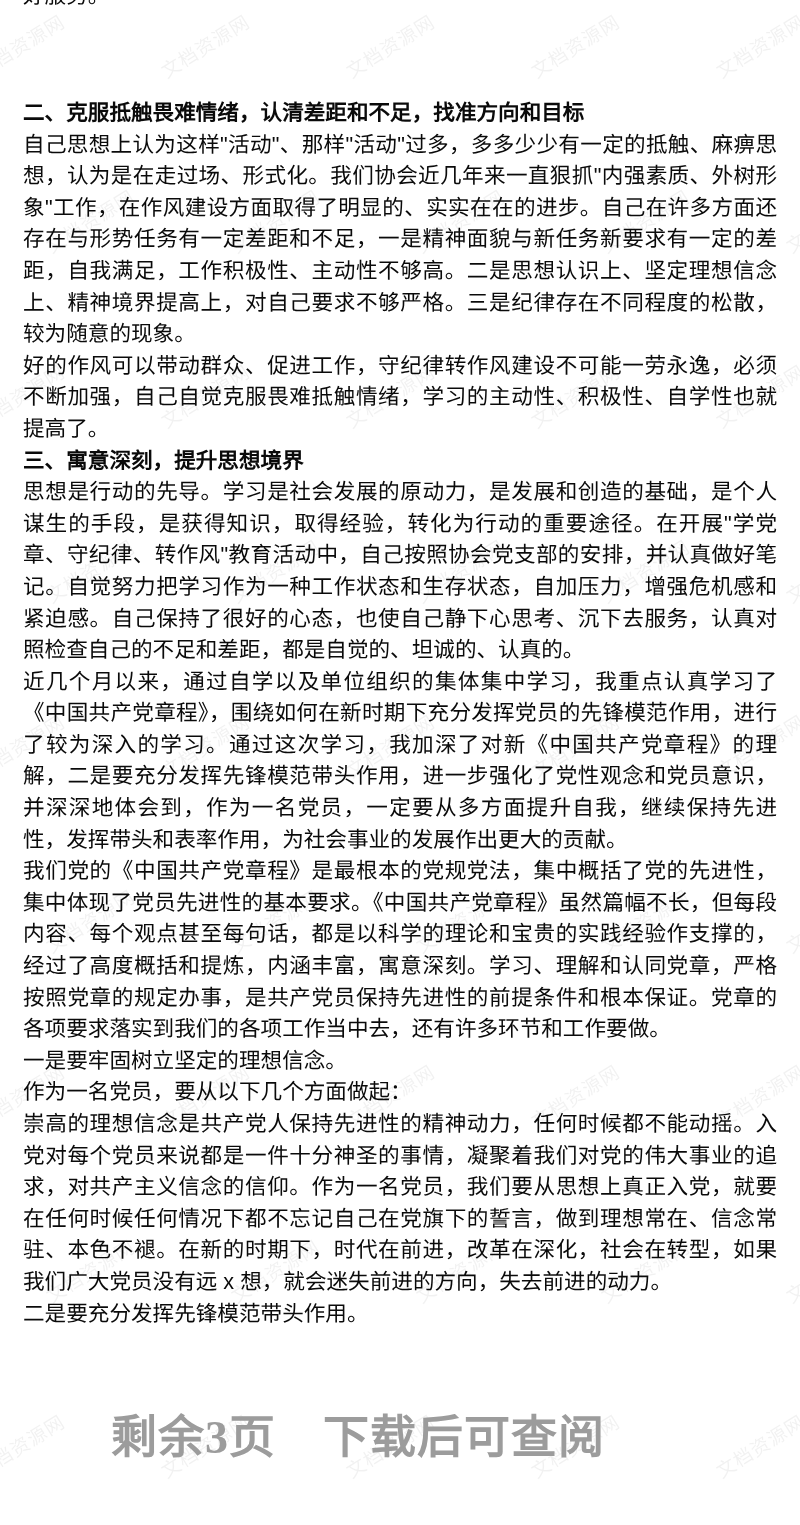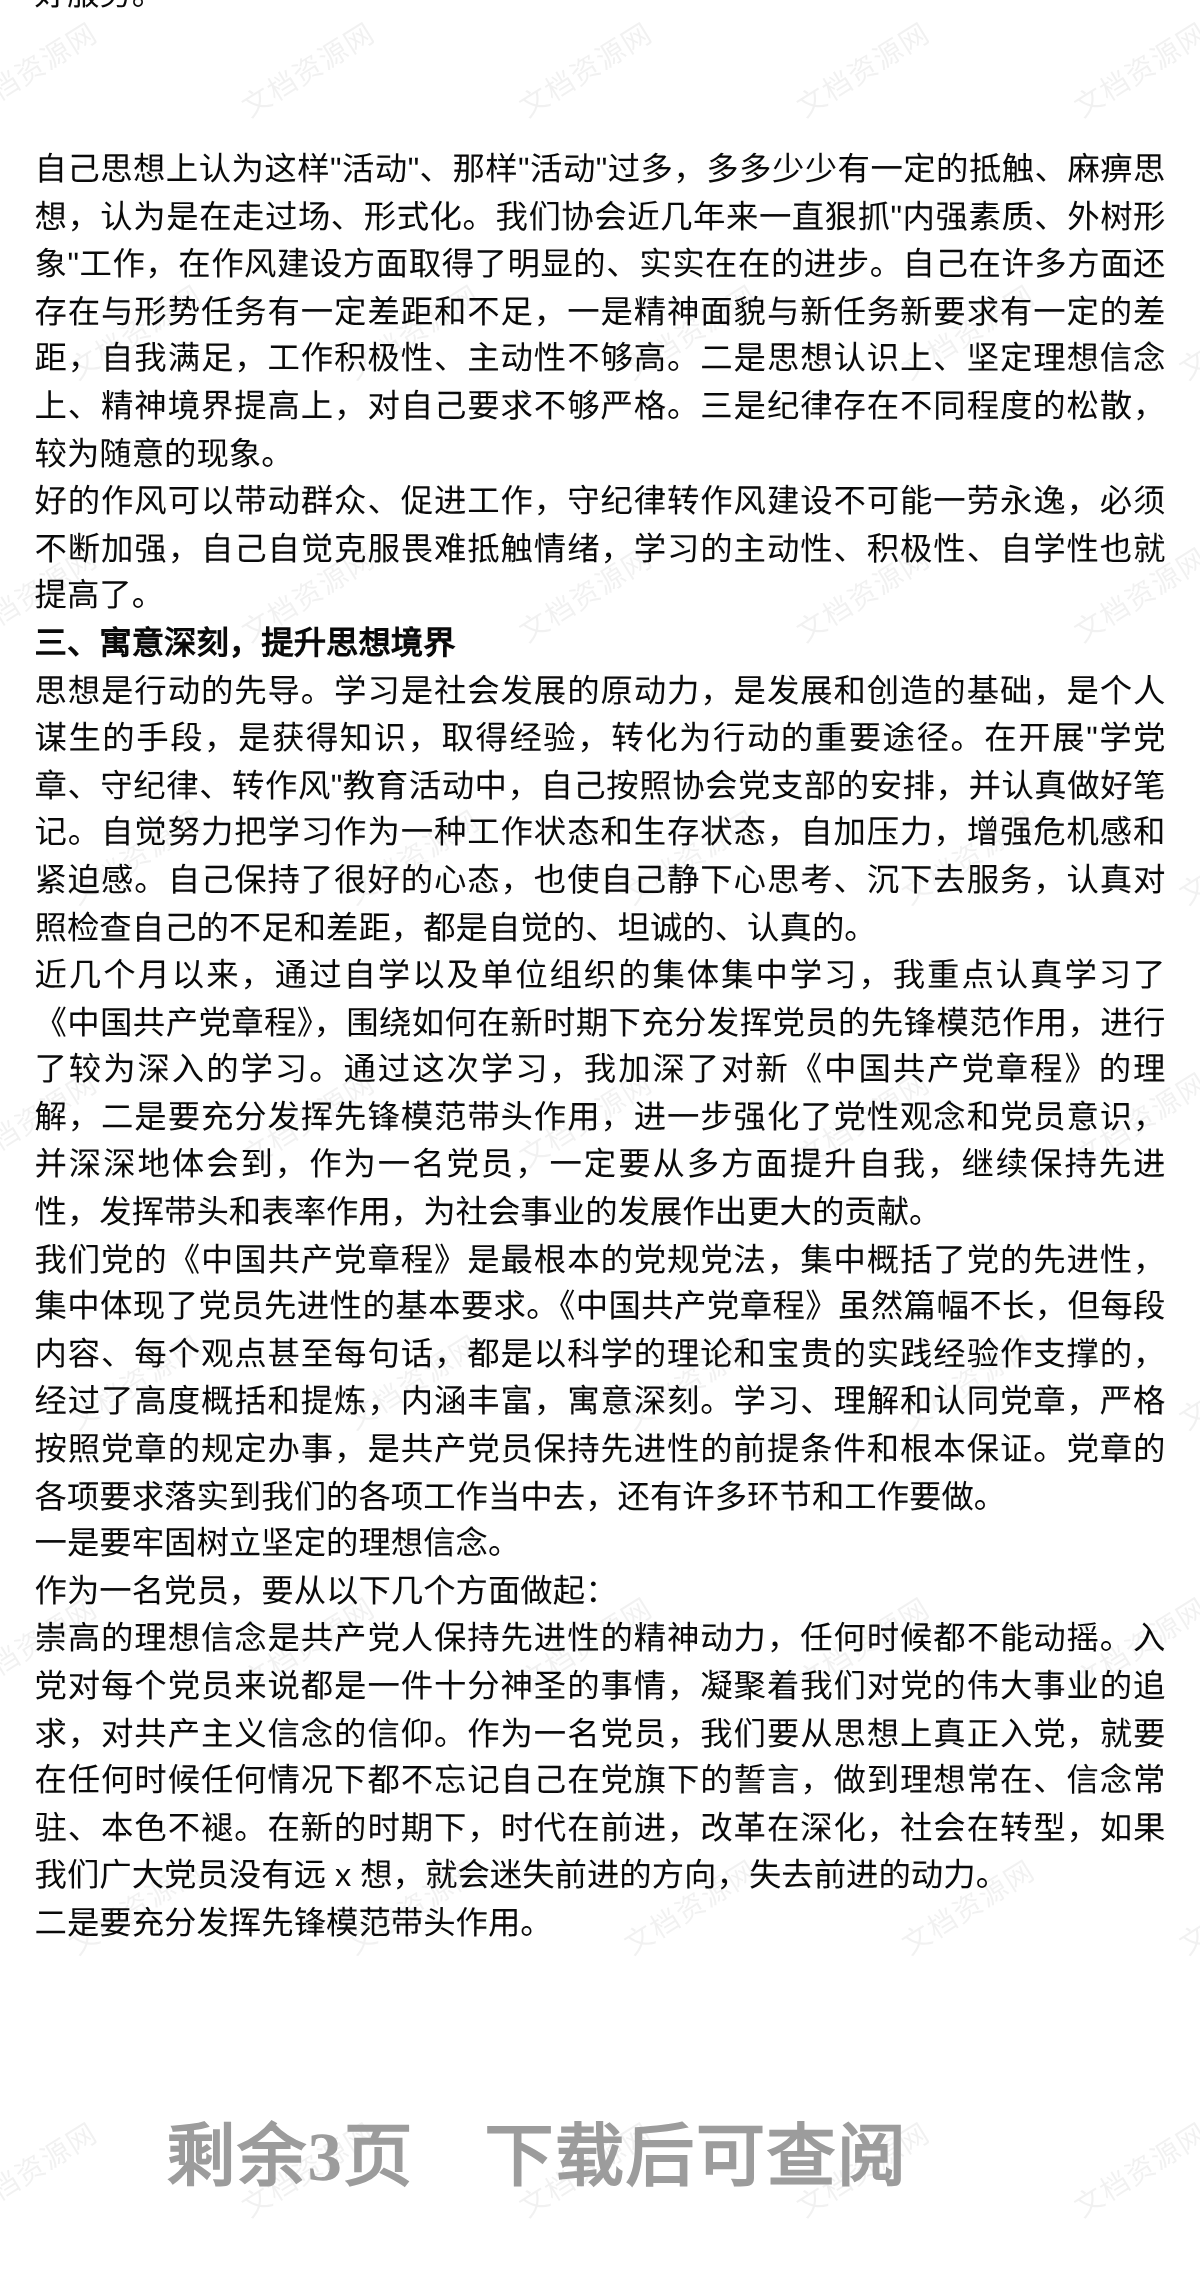--- a/index.html
+++ b/index.html
@@ -156,20 +156,21 @@
       <span class="wm" style="left: 525px; top: 1460px;">文档资源网</span>
       <span class="wm" style="left: 710px; top: 1460px;">文档资源网</span>
     </div>
 
   <div class="clipped-top">
     <p class="para">好服务。</p>
   </div>
 
   <div id="doc-body">
       <div style="height: 97px;"></div>
+      <p class="heading">二、克服抵触畏难情绪，认清差距和不足，找准方向和目标</p>
       <p class="para">自己思想上认为这样"活动"、那样"活动"过多，多多少少有一定的抵触、麻痹思想，认为是在走过场、形式化。我们协会近几年来一直狠抓"内强素质、外树形象"工作，在作风建设方面取得了明显的、实实在在的进步。自己在许多方面还存在与形势任务有一定差距和不足，一是精神面貌与新任务新要求有一定的差距，自我满足，工作积极性、主动性不够高。二是思想认识上、坚定理想信念上、精神境界提高上，对自己要求不够严格。三是纪律存在不同程度的松散，较为随意的现象。</p>
       <p class="para">好的作风可以带动群众、促进工作，守纪律转作风建设不可能一劳永逸，必须不断加强，自己自觉克服畏难抵触情绪，学习的主动性、积极性、自学性也就提高了。</p>
       <p class="heading">三、寓意深刻，提升思想境界</p>
       <p class="para">思想是行动的先导。学习是社会发展的原动力，是发展和创造的基础，是个人谋生的手段，是获得知识，取得经验，转化为行动的重要途径。在开展"学党章、守纪律、转作风"教育活动中，自己按照协会党支部的安排，并认真做好笔记。自觉努力把学习作为一种工作状态和生存状态，自加压力，增强危机感和紧迫感。自己保持了很好的心态，也使自己静下心思考、沉下去服务，认真对照检查自己的不足和差距，都是自觉的、坦诚的、认真的。</p>
       <p class="para">近几个月以来，通过自学以及单位组织的集体集中学习，我重点认真学习了《中国共产党章程》，围绕如何在新时期下充分发挥党员的先锋模范作用，进行了较为深入的学习。通过这次学习，我加深了对新《中国共产党章程》的理解，二是要充分发挥先锋模范带头作用，进一步强化了党性观念和党员意识，并深深地体会到，作为一名党员，一定要从多方面提升自我，继续保持先进性，发挥带头和表率作用，为社会事业的发展作出更大的贡献。</p>
       <p class="para">我们党的《中国共产党章程》是最根本的党规党法，集中概括了党的先进性，集中体现了党员先进性的基本要求。《中国共产党章程》虽然篇幅不长，但每段内容、每个观点甚至每句话，都是以科学的理论和宝贵的实践经验作支撑的，经过了高度概括和提炼，内涵丰富，寓意深刻。学习、理解和认同党章，严格按照党章的规定办事，是共产党员保持先进性的前提条件和根本保证。党章的各项要求落实到我们的各项工作当中去，还有许多环节和工作要做。</p>
       <p class="para">一是要牢固树立坚定的理想信念。</p>
       <p class="para">作为一名党员，要从以下几个方面做起：</p>
       <p class="para">崇高的理想信念是共产党人保持先进性的精神动力，任何时候都不能动摇。入党对每个党员来说都是一件十分神圣的事情，凝聚着我们对党的伟大事业的追求，对共产主义信念的信仰。作为一名党员，我们要从思想上真正入党，就要在任何时候任何情况下都不忘记自己在党旗下的誓言，做到理想常在、信念常驻、本色不褪。在新的时期下，时代在前进，改革在深化，社会在转型，如果我们广大党员没有远 x 想，就会迷失前进的方向，失去前进的动力。</p>
       <p class="para">二是要充分发挥先锋模范带头作用。</p>

